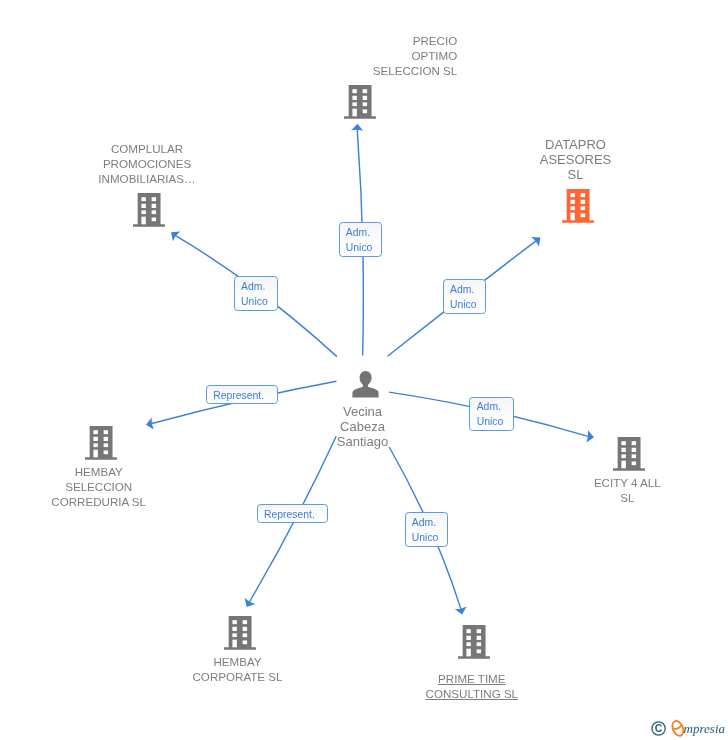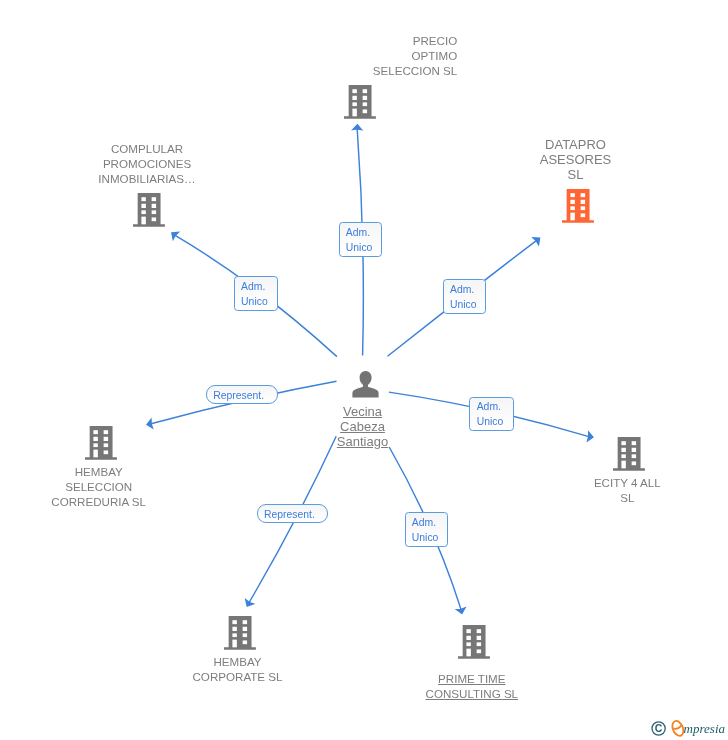--- a/index.html
+++ b/index.html
@@ -6,21 +6,21 @@
   html,body{margin:0;padding:0;background:#ffffff;}
   body{width:728px;height:740px;font-family:"Liberation Sans",sans-serif;overflow:hidden;position:relative;}
   #stage{position:absolute;left:0;top:0;width:728px;height:740px;background:#fff;will-change:transform;-webkit-font-smoothing:antialiased;}
   svg#edges{position:absolute;left:0;top:0;width:728px;height:740px;}
   .node{position:absolute;}
   .node .lbl{position:absolute;left:0;width:100%;text-align:center;font-size:11.6px;color:#7d7d7d;line-height:15.1px;white-space:pre-line;}
   .node .ico{position:absolute;line-height:0;}
   #n-datapro .lbl{font-size:13px;line-height:15.2px;}
   #n-vecina .lbl{font-size:13px;line-height:15.2px;}
   .relbox{position:absolute;box-sizing:border-box;border:1.3px solid #5b9be0;border-radius:3.6px;background:linear-gradient(180deg,#f5f5f5 0%,#fbfbfb 55%,#ffffff 100%);color:#3c7ddb;font-size:10.4px;line-height:14.8px;text-align:left;white-space:pre-line;padding:2.9px 0 0 6.3px;}
-  .relbox.one{padding-top:3.4px;border-radius:9px;}
+  .relbox.one{padding-top:3.4px;}
   .logo{position:absolute;}
 </style>
 </head>
 <body>
 
 <div id="stage">
 
 <svg id="edges" viewBox="0 0 728 740">
   <g fill="none" stroke="#3c82d9" stroke-width="1.45" stroke-linecap="butt">
     <path d="M362.6,355.5 Q365.5,242.2 357.2,128.9"></path>
@@ -201,21 +201,21 @@
 </div>
 
 <div class="node" id="n-vecina" style="left:262.5px;top:371.0px;width:200px;">
   <span class="ico" style="left:89.5px;top:0px;">
     <svg width="27" height="27" viewBox="0 0 27 27">
           <g fill="#737373">
       <path d="M13.6,0.0 C17.4,0.0 19.6,3.0 19.6,6.6 C19.6,9.6 18.3,12.2 16.6,13.3 C16.1,13.7 15.9,14.1 15.9,14.7 L15.9,15.2 C15.9,15.8 16.3,16.0 17.2,16.2 C21.0,17.0 24.2,18.4 25.5,19.6 C26.4,20.5 26.6,21.6 26.6,23.2 L26.6,26.4 L0.4,26.4 L0.4,23.2 C0.4,21.6 0.6,20.5 1.5,19.6 C2.8,18.4 6.0,17.0 9.8,16.2 C10.7,16.0 11.1,15.8 11.1,15.2 L11.1,14.7 C11.1,14.1 10.9,13.7 10.4,13.3 C8.7,12.2 7.6,9.6 7.6,6.6 C7.6,3.0 9.8,0.0 13.6,0.0 Z"></path>
     </g>
         </svg>
   </span>
-  <span class="lbl" style="top:32.6px;text-decoration:underline;">Vecina
+  <span class="lbl" style="top:32.6px;">Vecina
 Cabeza
 Santiago</span>
 </div>
 
 <div class="relbox" style="left:338.5px;top:222.0px;width:43.7px;height:34.6px;"><span>Adm.
 Unico</span></div>
 <div class="relbox" style="left:233.8px;top:276.1px;width:43.8px;height:34.6px;"><span>Adm.
 Unico</span></div>
 <div class="relbox" style="left:442.7px;top:279.0px;width:43.0px;height:34.6px;"><span>Adm.
 Unico</span></div>

